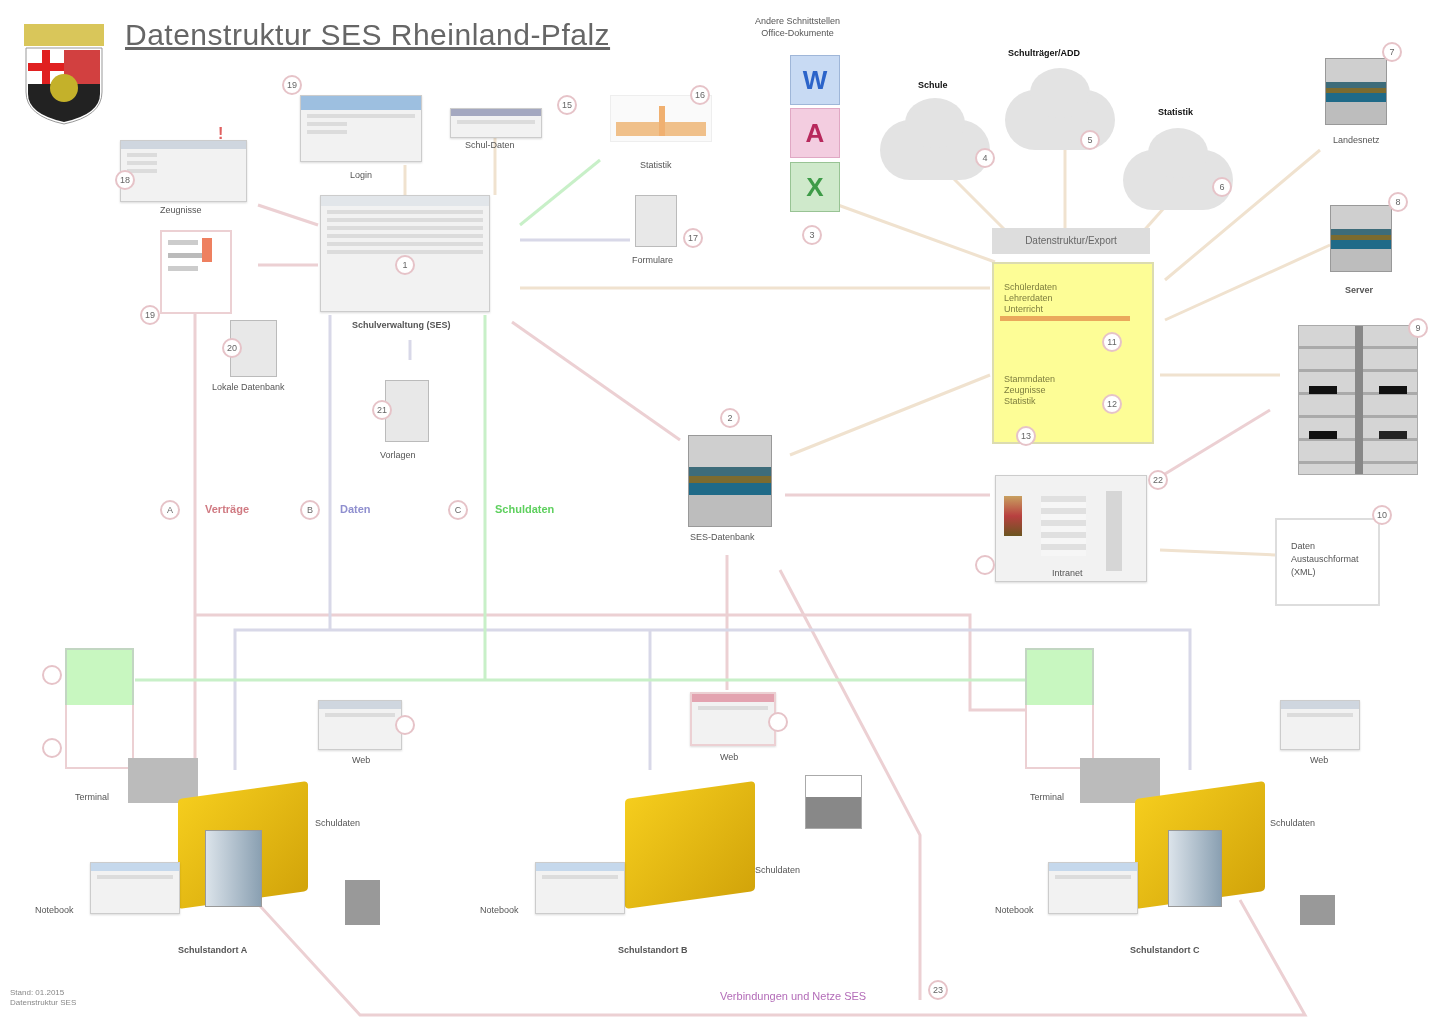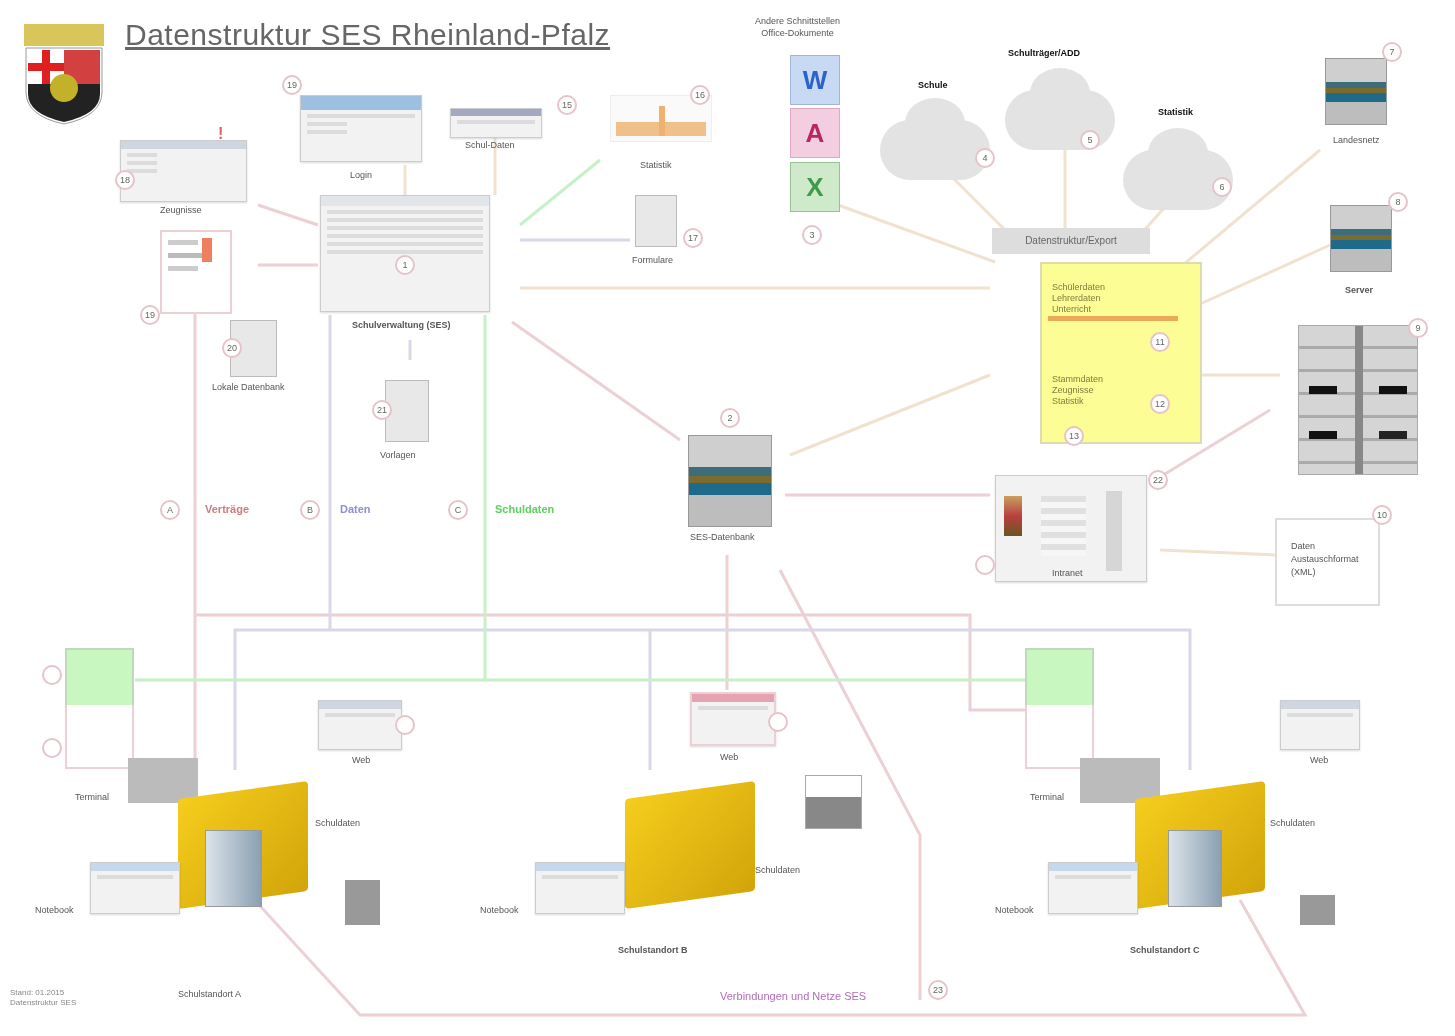--- a/index.html
+++ b/index.html
@@ -200,21 +200,21 @@
 <div class="abs badge" style="left:1408px;top:318px;">9</div>
 
 <div class="abs" style="left:1275px;top:518px;width:105px;height:88px;border:2px solid #ddd;background:#fff;font-size:9px;padding:20px 0 0 14px;box-sizing:border-box;line-height:13px;color:#555;">
   <div>Daten</div>
   <div>Austauschformat</div>
   <div>(XML)</div>
 </div>
 <div class="abs badge" style="left:1372px;top:505px;">10</div>
 
 <div class="abs" style="left:992px;top:228px;width:158px;height:26px;background:#ddd;font-size:10px;color:#666;text-align:center;line-height:26px;">Datenstruktur/Export</div>
-<div class="abs sticky" style="left:992px;top:262px;width:158px;height:178px;font-size:9px;color:#7d7d3f;margin-left:48px;">
+<div class="abs sticky" style="left:992px;top:262px;width:158px;height:178px;font-size:9px;color:#7d7d3f;">
   <div class="abs" style="left:10px;top:18px;line-height:11px;">
     <div>Schülerdaten</div>
     <div>Lehrerdaten</div>
     <div>Unterricht</div>
   </div>
   <div class="abs" style="left:6px;top:52px;width:130px;height:5px;background:#eaa95b;"></div>
   <div class="abs" style="left:10px;top:110px;line-height:11px;">
     <div>Stammdaten</div>
     <div>Zeugnisse</div>
     <div>Statistik</div>
@@ -247,21 +247,21 @@
 <div class="abs lbl" style="left:352px;top:755px;">Web</div>
 <div class="abs folder" style="left:178px;top:790px;width:130px;height:110px;"></div>
 <div class="abs" style="left:205px;top:830px;width:55px;height:75px;background:linear-gradient(90deg,#dbe3ea,#8aa0b2);border:1px solid #999;"></div>
 <div class="abs lbl" style="left:315px;top:818px;">Schuldaten</div>
 <div class="abs win" style="left:90px;top:862px;width:88px;height:50px;">
     <div class="bar" style="background:#c5d8ec;"></div>
     <div class="row"></div>
   </div>
 <div class="abs lbl" style="left:35px;top:905px;">Notebook</div>
 <div class="abs" style="left:345px;top:880px;width:35px;height:45px;background:#999;"></div>
-<div class="abs lbl" style="left:178px;top:945px;font-weight:normal;margin-top:44px;">Schulstandort A</div>
+<div class="abs lbl" style="left:178px;top:945px;font-weight:bold;">Schulstandort A</div>
 
 <div class="abs win" style="left:690px;top:692px;width:82px;height:50px;border:2px solid #ecd0d3;">
     <div class="bar" style="background:#e3a3b0;"></div>
     <div class="row"></div>
   </div>
 <div class="abs badge" style="left:768px;top:712px;">&nbsp;</div>
 <div class="abs lbl" style="left:720px;top:752px;">Web</div>
 <div class="abs" style="left:805px;top:775px;width:55px;height:52px;background:linear-gradient(#fff 0 40%,#888 40%);border:1px solid #aaa;"></div>
 <div class="abs folder" style="left:625px;top:790px;width:130px;height:110px;"></div>
 <div class="abs lbl" style="left:755px;top:865px;">Schuldaten</div>

